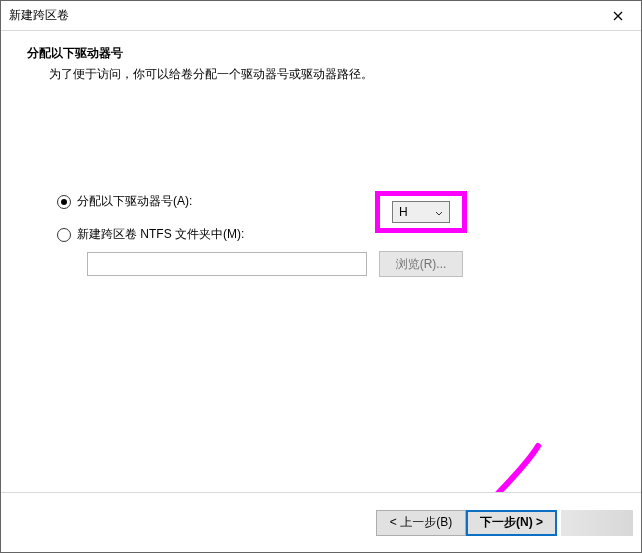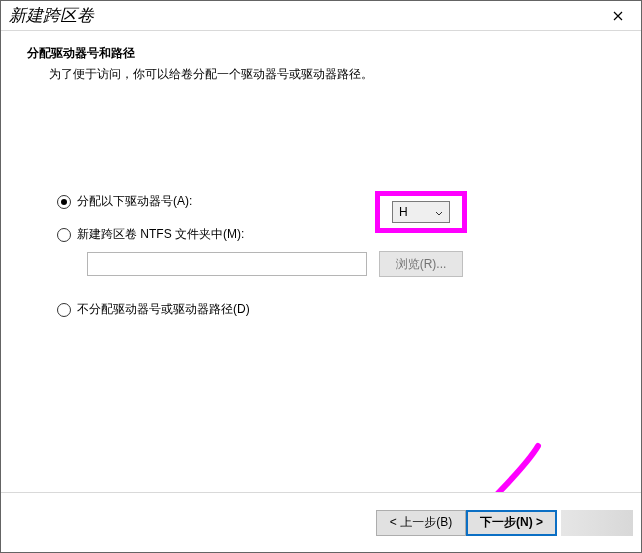--- a/index.html
+++ b/index.html
@@ -1,19 +1,19 @@
 <!DOCTYPE html>
 <html><head>
   <meta charset="utf-8">
   <style>
     * { box-sizing: border-box; margin:0; padding:0; }
     html,body{ width:642px; height:553px; font-family:"Microsoft YaHei","Segoe UI",Tahoma,sans-serif; font-size:12px; color:#000; background:#555;}
     .window{ position:absolute; left:0; top:0; width:642px; height:553px; background:#fff; border:1px solid #646464;}
     .titlebar{ display:flex; align-items:center; justify-content:space-between; height:30px; background:#ffffff; border-bottom:1px solid #d9d9d9;}
-    .titlebar .title{ padding-left:8px; font-size:17px;font-style:italic;}
+    .titlebar .title{ padding-left:8px; font-size:12px;}
     .close-btn{ width:46px; height:30px; display:flex;align-items:center;justify-content:center;}
     .close-btn svg{stroke:#000;}
     .body{ position:relative; padding:14px 26px; height:calc(100% - 30px - 60px);}
     .heading{ font-weight:bold; font-size:12px;}
     .subheading{ margin-top:4px; padding-left:22px; font-size:12px;}
     .options{ margin-top:110px; padding-left:30px;}
     .opt-row{ display:flex; align-items:center; margin-bottom:16px;}
     .radio{ width:14px;height:14px;border:1px solid #333;border-radius:50%;display:inline-flex;align-items:center;justify-content:center;margin-right:6px;flex:0 0 auto;background:#fff;}
     .radio.checked::after{ content:""; width:6px;height:6px;border-radius:50%;background:#000;}
     .opt-label{ font-size:12px;}
@@ -37,21 +37,21 @@
   <div class="titlebar">
     <span class="title">新建跨区卷</span>
     <div class="close-btn">
       <svg width="10" height="10" viewBox="0 0 10 10">
           <path d="M1 1 L9 9 M9 1 L1 9" stroke-width="1.2"></path>
         </svg>
     </div>
   </div>
 
   <div class="body">
-    <div class="heading">分配驱动器号和路径</div>
+    <div class="heading">分配以下驱动器号</div>
     <div class="subheading">为了便于访问，你可以给卷分配一个驱动器号或驱动器路径。</div>
 
     <div class="drive-box">
       <div class="drive-select">
         <span>H</span>
         <span class="chev">
           <svg width="8" height="5" viewBox="0 0 8 5">
               <path d="M1 1 L4 4 L7 1" fill="none" stroke-width="1"></path>
             </svg>
         </span>
@@ -68,24 +68,20 @@
         <span class="radio"></span>
         <span class="opt-label">新建跨区卷 NTFS 文件夹中(M):</span>
       </div>
       <div class="path-row">
         <div class="path-input" value=""></div>
         <div class="browse-btn">
           <span>浏览(R)...</span>
         </div>
       </div>
 
-      <div class="opt-row">
-        <span class="radio"></span>
-        <span class="opt-label">不分配驱动器号或驱动器路径(D)</span>
-      </div>
     </div>
 
     <div class="arrow">
       <svg width="100" height="110" viewBox="0 0 100 110">
         <path d="M85 5 C 70 30, 40 55, 20 80" stroke="#ff00ff" stroke-width="6" fill="none" stroke-linecap="round"></path>
         <path d="M20 80 L8 62 M20 80 L42 76" stroke="#ff00ff" stroke-width="6" fill="none" stroke-linecap="round"></path>
       </svg>
     </div>
   </div>
 

